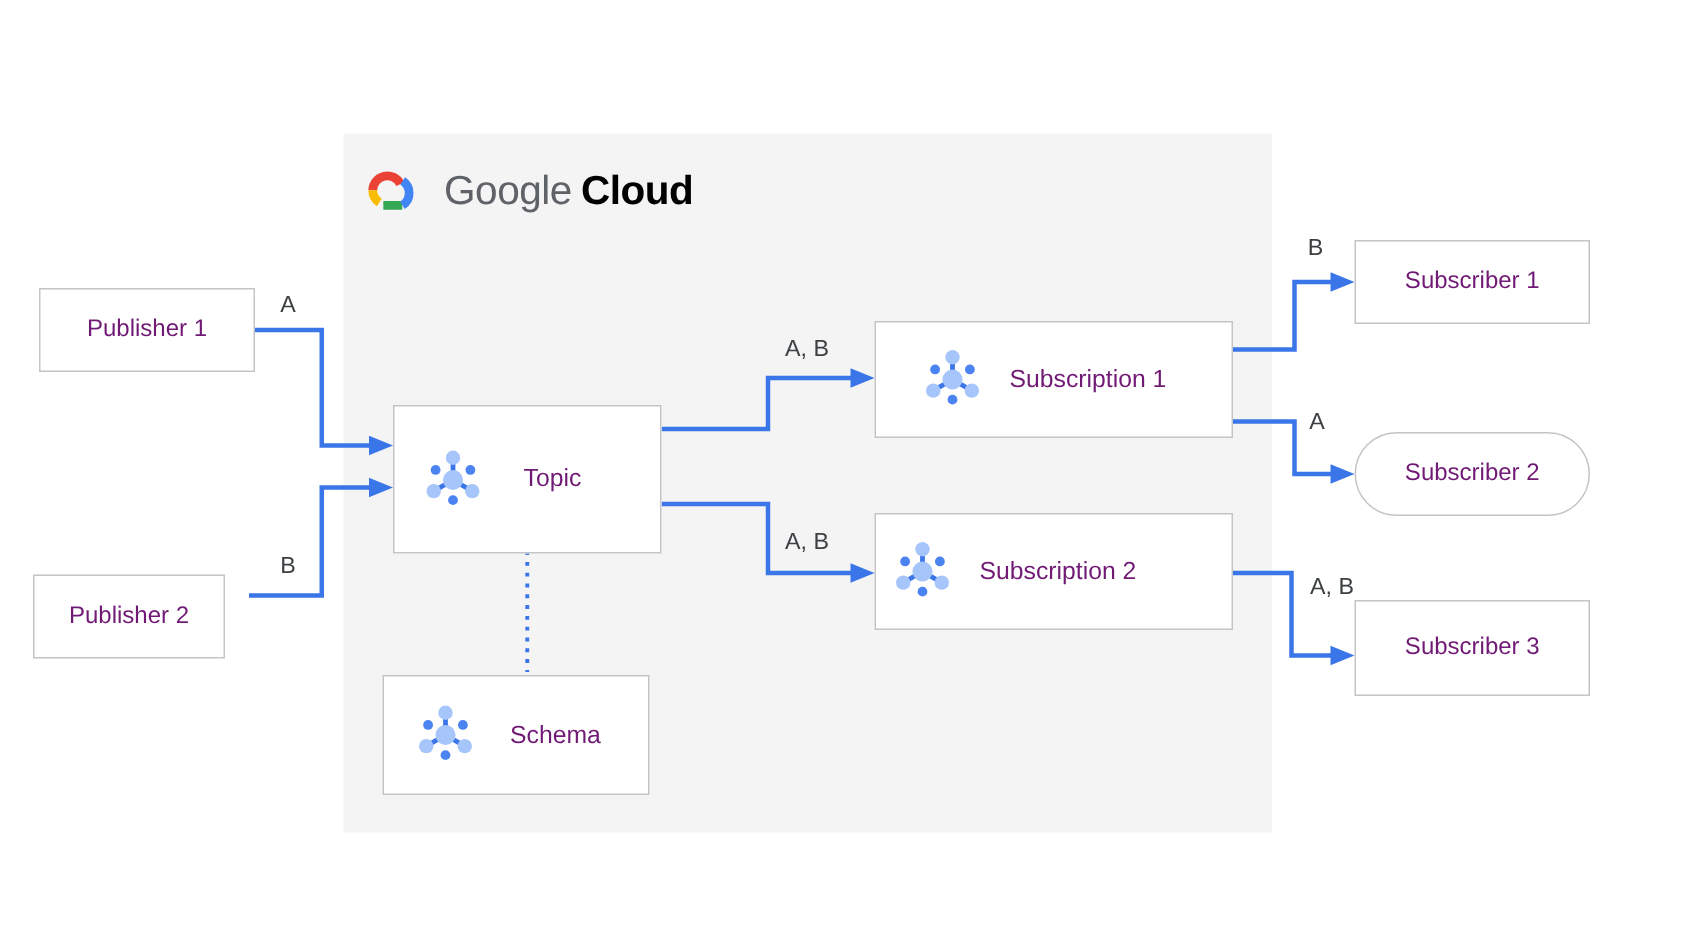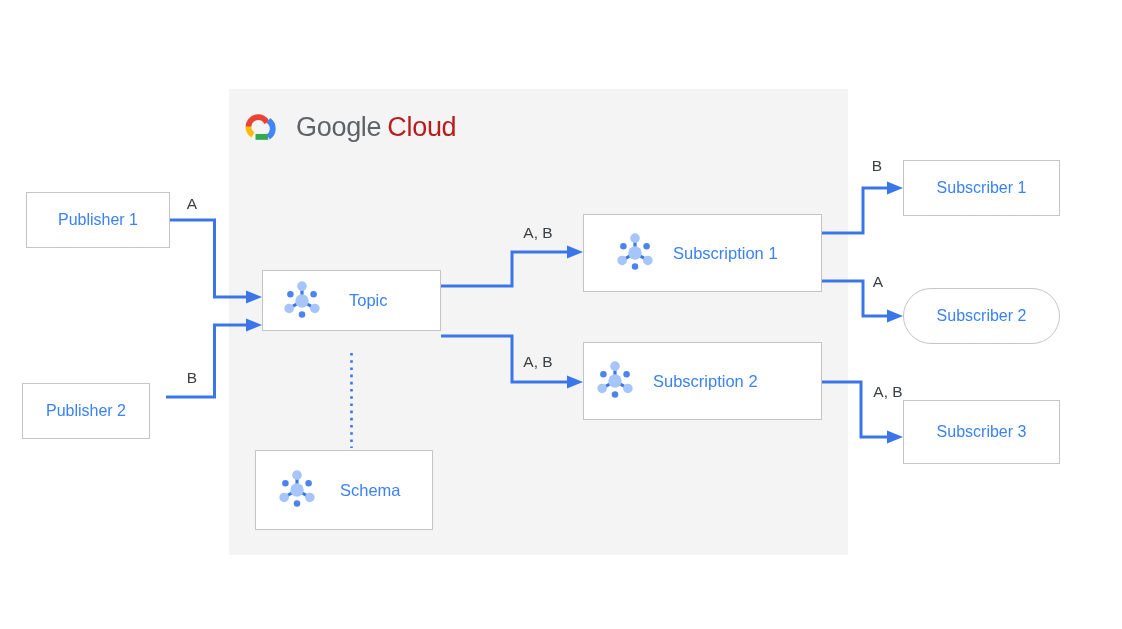--- a/index.html
+++ b/index.html
@@ -12,33 +12,33 @@
 
   .panel {
     position: absolute; left: 229px; top: 89px; width: 619px; height: 466px;
     background: #f4f4f5;
   }
 
   .logo { position: absolute; left: 243px; top: 112px; display: flex; align-items: center; }
   .logo svg { display: block; }
   .logo-text { margin-left: 15px; font-size: 27px; letter-spacing: -0.3px; white-space: nowrap; }
   .logo-text .g1 { color: #5f6368; font-weight: 500; }
-  .logo-text .g2 { color: #b91c1c; font-weight: 400; margin-left: 6px; }
+  .logo-text .g2 { color: #000000; font-weight: 700; margin-left: 6px; }
 
   .node {
     position: absolute; background: #ffffff; border: 1px solid #c2c5c8;
     display: flex; align-items: center; justify-content: center;
-    color: #3b82f6; font-size: 16px;
+    color: #701a75; font-size: 16px;
   }
   .node.iconbox { justify-content: flex-start; font-size: 16.5px; }
   .node .pubsub-ic { flex: 0 0 auto; display: block; }
 
   .publisher1  { left: 26px;  top: 192px; width: 144px; height: 56px; }
   .publisher2  { left: 22px;  top: 383px; width: 128px; height: 56px; text-align: right; }
-  .topic       { left: 262px; top: 270px; width: 179px; height: 61px; padding-left: 16px; }
+  .topic       { left: 262px; top: 270px; width: 179px; height: 99px; padding-left: 16px; }
   .topic .lbl  { margin-left: 24px; }
   .schema      { left: 255px; top: 450px; width: 178px; height: 80px; padding-left: 18px; }
   .schema .lbl { margin-left: 20px; }
   .subscription1 { left: 583px; top: 214px; width: 239px; height: 78px; padding-left: 28px; }
   .subscription2 { left: 583px; top: 342px; width: 239px; height: 78px; padding-left: 8px; }
   .subscription1 .lbl, .subscription2 .lbl { margin-left: 15px; }
   .subscriber1 { left: 903px; top: 160px; width: 157px; height: 56px; }
   .subscriber2 { left: 903px; top: 288px; width: 157px; height: 56px; border-radius: 28px; }
   .subscriber3 { left: 903px; top: 400px; width: 157px; height: 64px; }
 

